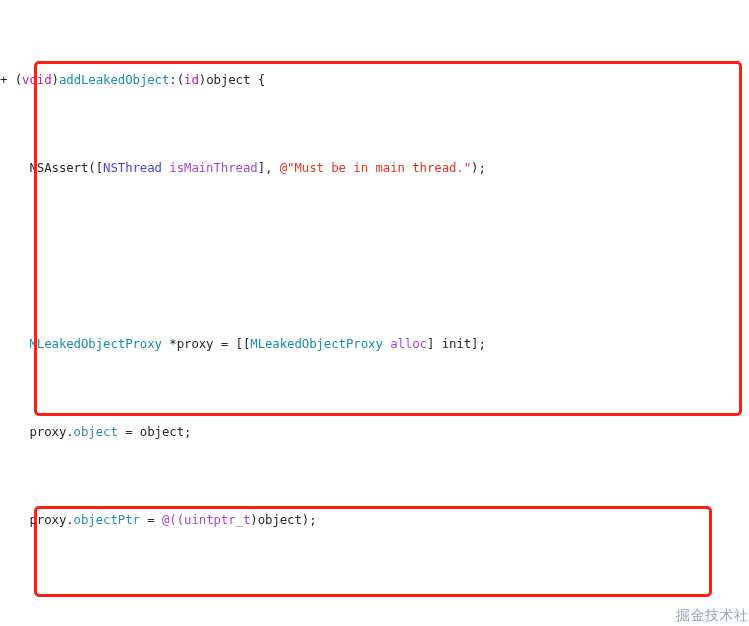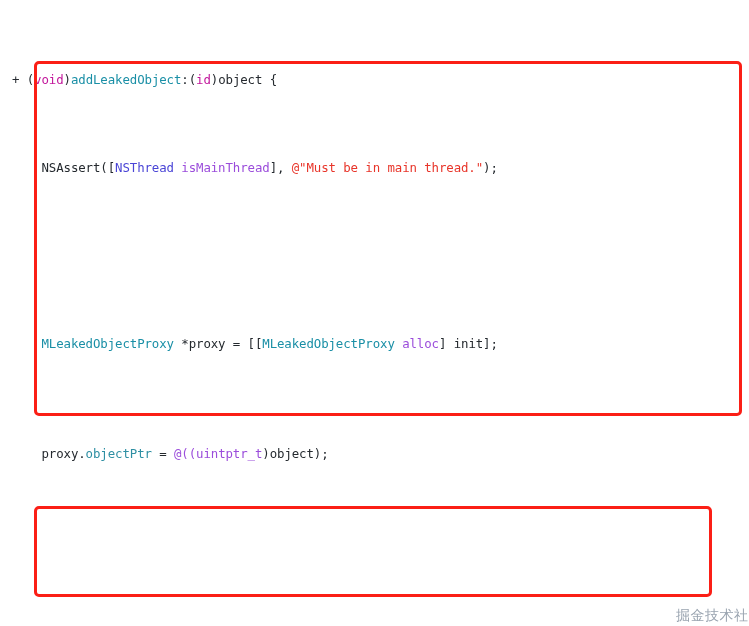--- a/index.html
+++ b/index.html
@@ -28,21 +28,21 @@
     top: 3px;
     width: 749px;
     font-size: 12.4px;
     line-height: 22px;
     white-space: pre;
     color: #24292e;
     letter-spacing: -0.1px;
   }
   .line {
     height: 22px;
-    padding-left: 12px;
+    padding-left: 0;
     position: relative;
     white-space: pre;
   }
   
   .kw      { color: #c2169b; }   
   .type    { color: #4a45d6; }   
   .sel     { color: #9b4ddb; }   
   .mth     { color: #1a8fa6; }   
   .str     { color: #e8352a; }   
   .prop    { color: #2e8fa3; }
@@ -73,20 +73,21 @@
   <div class="code-block">
 
     <div class="line"><span class="plain" style="color: rgb(36, 41, 46);">+ (</span><span class="kw" style="color: rgb(194, 22, 155);">void</span><span class="plain" style="color: rgb(36, 41, 46);">)</span><span class="mth" style="color: rgb(26, 143, 166);">addLeakedObject</span><span class="plain" style="color: rgb(36, 41, 46);">:(</span><span class="kw" style="color: rgb(194, 22, 155);">id</span><span class="plain" style="color: rgb(36, 41, 46);">)object {</span></div>
 
     <div class="line"><span class="plain" style="color: rgb(36, 41, 46);">    NSAssert([</span><span class="type" style="color: rgb(74, 69, 214);">NSThread</span><span class="plain" style="color: rgb(36, 41, 46);"> </span><span class="sel" style="color: rgb(155, 77, 219);">isMainThread</span><span class="plain" style="color: rgb(36, 41, 46);">], </span><span class="str" style="color: rgb(232, 53, 42);">@"Must be in main thread."</span><span class="plain" style="color: rgb(36, 41, 46);">);</span></div>
 
     <div class="line"><span class="plain" style="color: rgb(36, 41, 46);"> </span></div>
 
     <div class="line"><span class="plain" style="color: rgb(36, 41, 46);">    </span><span class="mth" style="color: rgb(26, 143, 166);">MLeakedObjectProxy</span><span class="plain" style="color: rgb(36, 41, 46);"> *proxy = [[</span><span class="mth" style="color: rgb(26, 143, 166);">MLeakedObjectProxy</span><span class="plain" style="color: rgb(36, 41, 46);"> </span><span class="sel" style="color: rgb(155, 77, 219);">alloc</span><span class="plain" style="color: rgb(36, 41, 46);">] </span><span class="plain" style="color: rgb(36, 41, 46);">init];</span></div>
 
+    <div class="line"><span class="plain" style="color: rgb(36, 41, 46);">    proxy.</span><span class="prop" style="color: rgb(46, 143, 163);">object</span><span class="plain" style="color: rgb(36, 41, 46);"> = object;</span></div>
 
     <div class="line"><span class="plain" style="color: rgb(36, 41, 46);">    proxy.</span><span class="prop" style="color: rgb(46, 143, 163);">objectPtr</span><span class="plain" style="color: rgb(36, 41, 46);"> = </span><span class="sel" style="color: rgb(155, 77, 219);">@((</span><span class="sel" style="color: rgb(155, 77, 219);">uintptr_t</span><span class="plain" style="color: rgb(36, 41, 46);">)object);</span></div>
 
 
     
 
     
 
     
 

